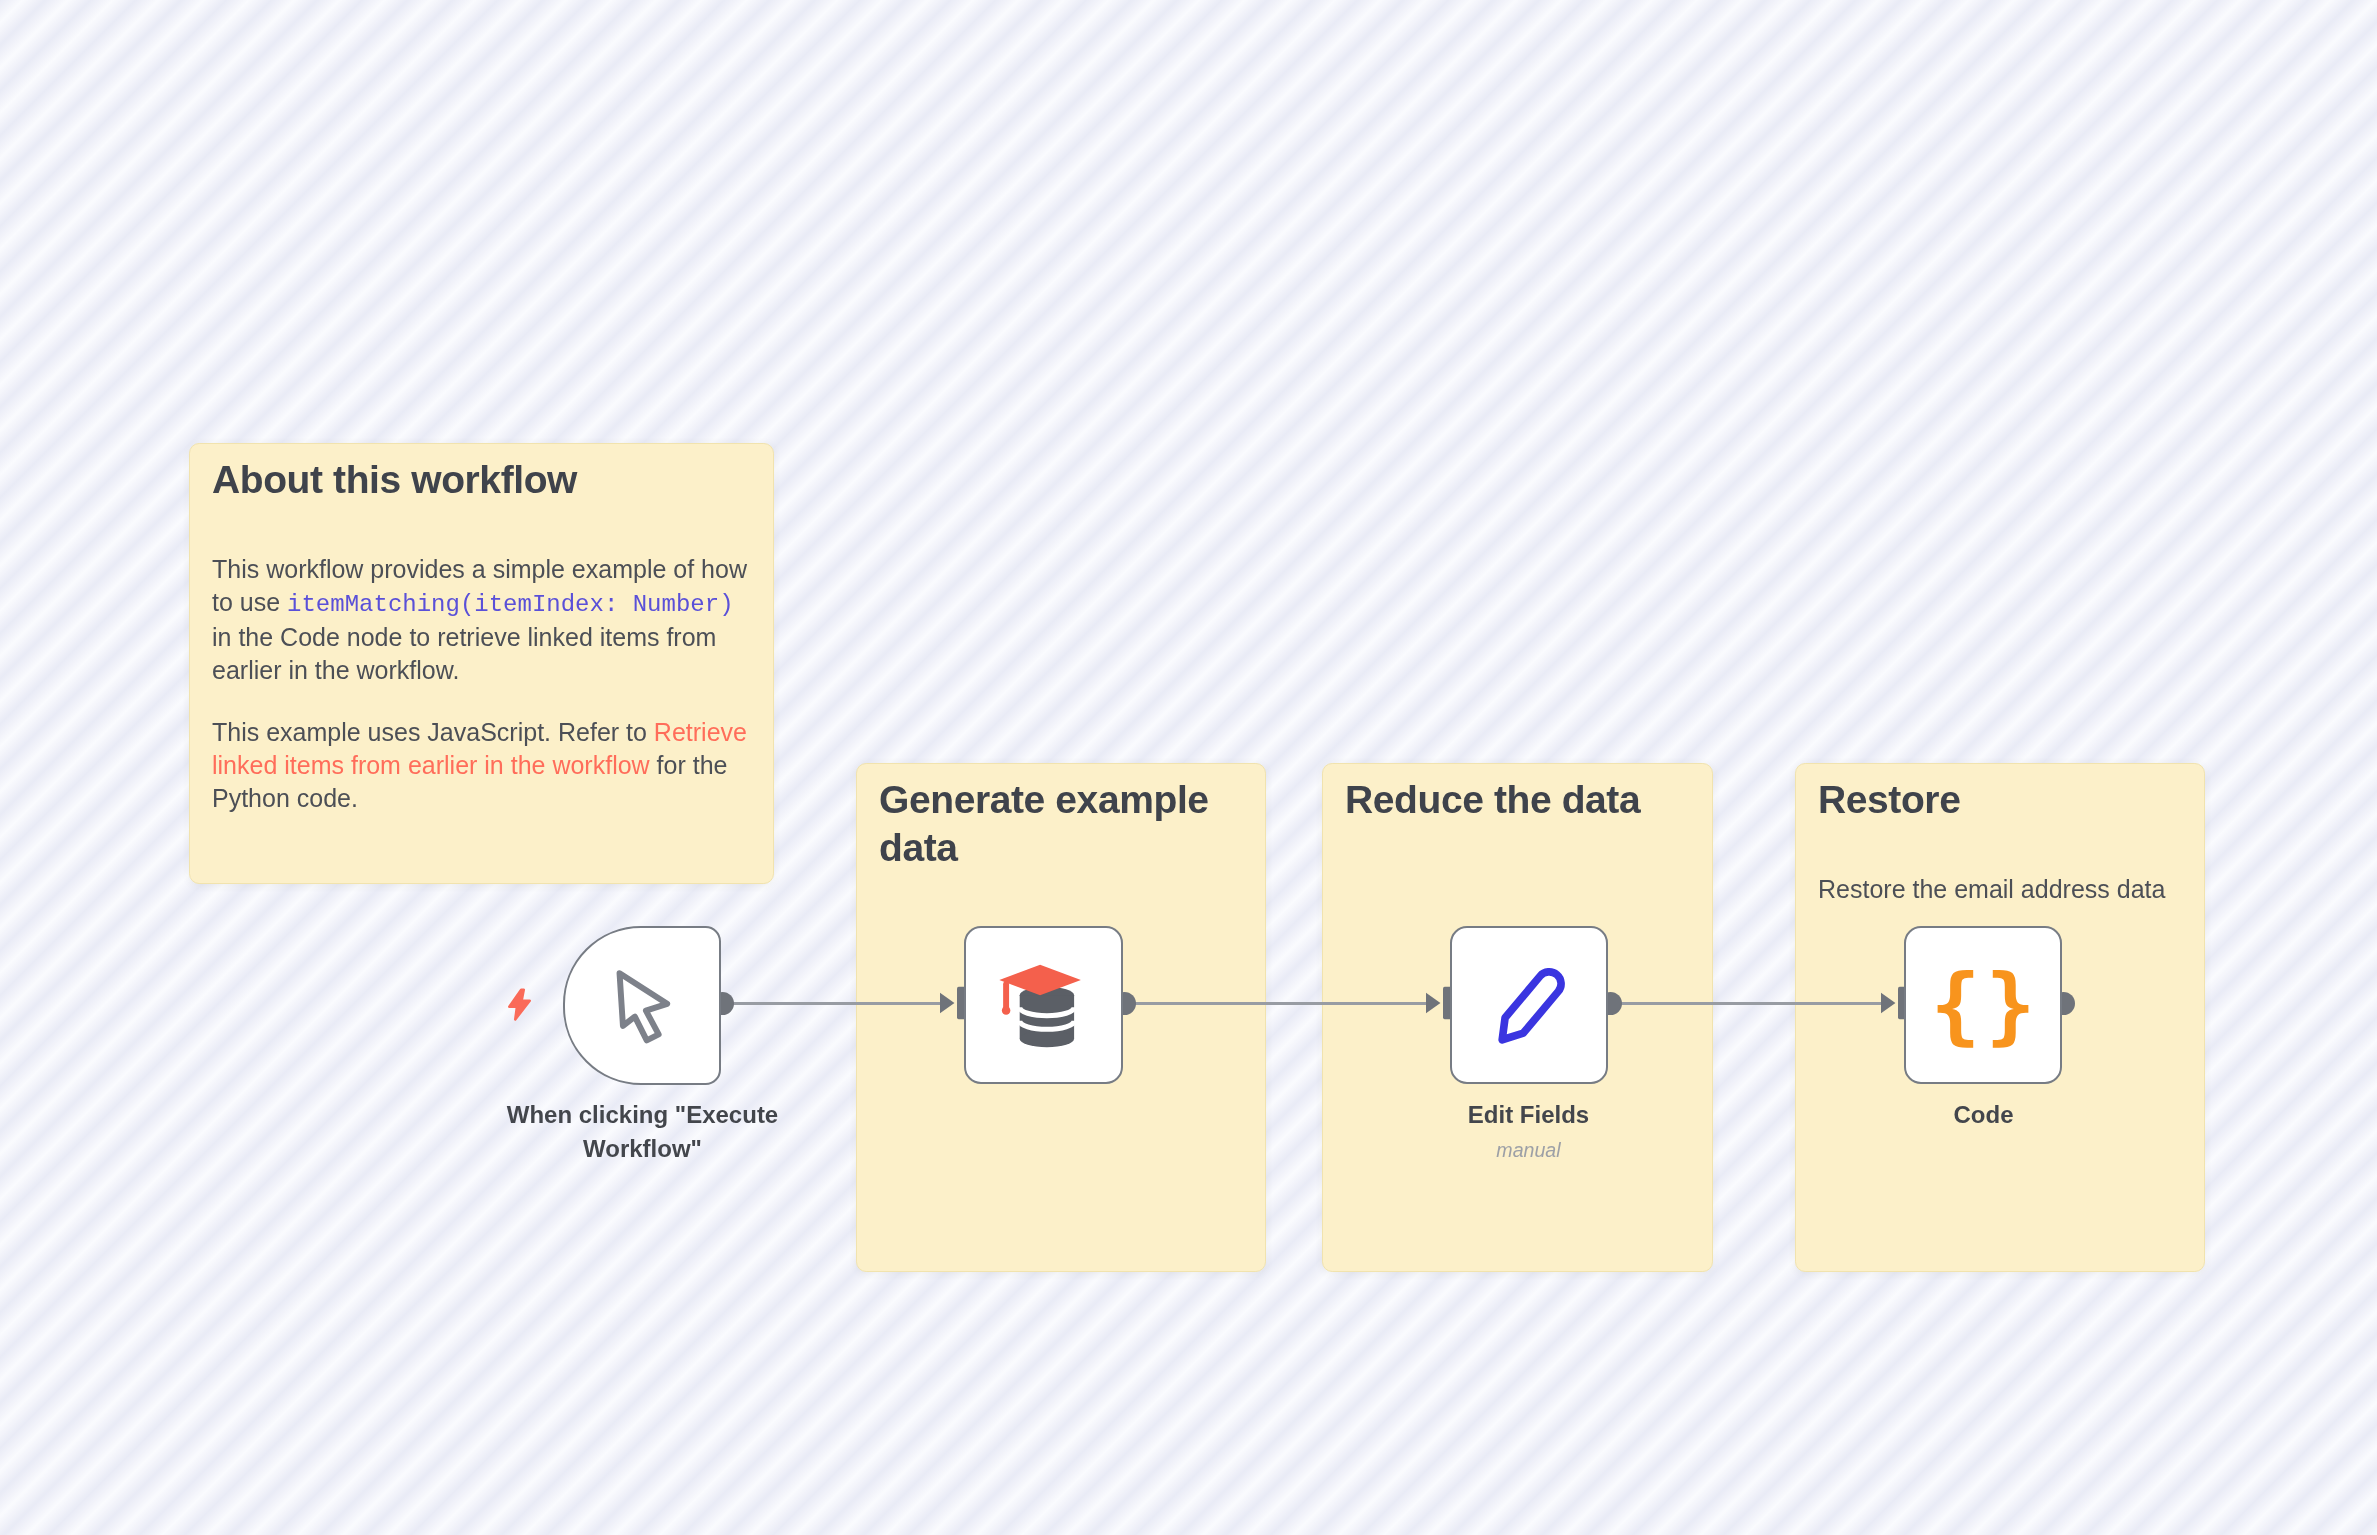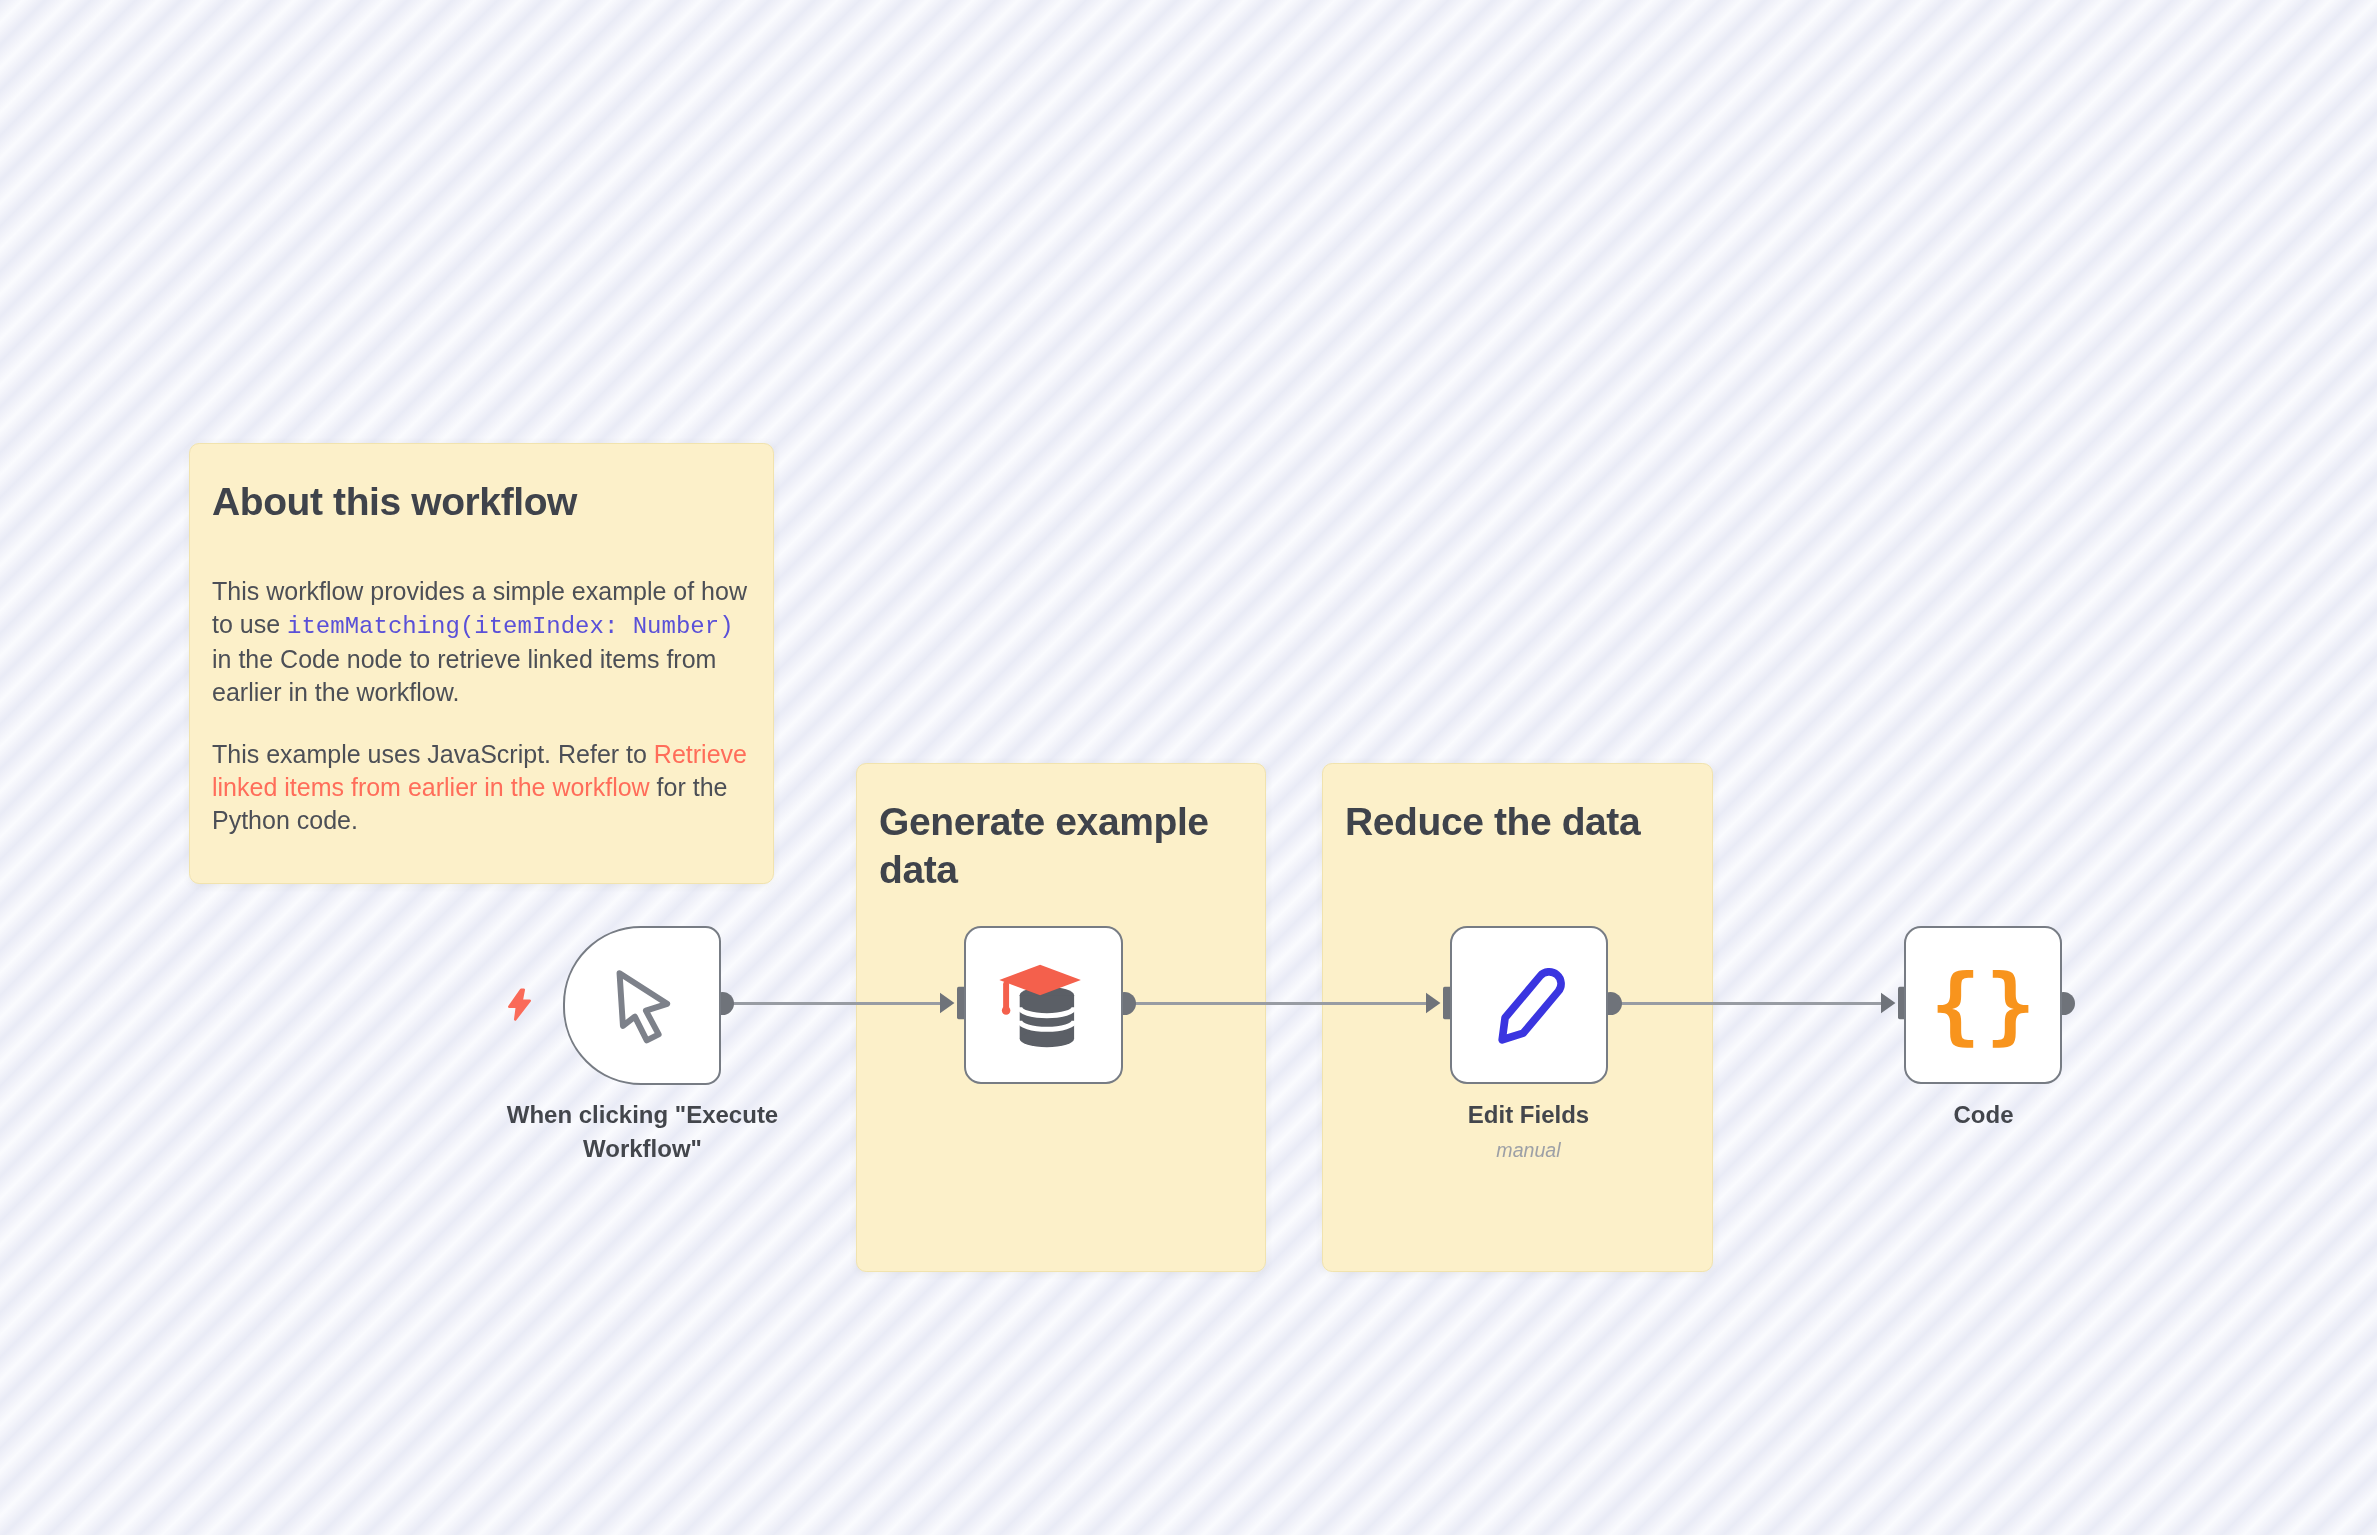--- a/index.html
+++ b/index.html
@@ -10,21 +10,21 @@
   }
   .canvas {
     position: absolute; left: 0; top: 0; width: 2377px; height: 1536px;
     background: repeating-linear-gradient(135deg,
       #e9ebf6 0px, #f2f3fa 8.5px, #fafbfe 16px, #f2f3fa 24px, #e9ebf6 32px);
   }
   
   .sticky {
     position: absolute; box-sizing: border-box;
     background: #fcf0c9; border: 0.9px solid #f1e3ae; border-radius: 10.2px;
-    padding: 34px 22px; color: #4c4f56; z-index: 1;
+    padding: 12px 22px; color: #4c4f56; z-index: 1;
     box-shadow: 0 1.7px 8.5px rgba(70,60,20,0.06);
   }
   .sticky h2 {
     margin: 0 0 49px 0; font-size: 39px; line-height: 1.22;
     font-weight: 700; color: #3f434b; letter-spacing: -0.4px;
   }
   .sticky p { margin: 0 0 29px 0; font-size: 25px; line-height: 33px; }
   .sticky .inline-code {
     font-family: Liberation Mono, monospace;
     font-size: 24px; color: #5a50d8;
@@ -70,20 +70,24 @@
   </div>
 
   <div class="sticky" style="left:856px; top:763px; width:410px; height:509px;">
     <h2>Generate example data</h2>
   </div>
 
   <div class="sticky" style="left:1322px; top:763px; width:391px; height:509px;">
     <h2>Reduce the data</h2>
   </div>
 
+  <div class="sticky" style="left:1795px; top:763px; width:410px; height:509px;">
+    <h2>Restore</h2>
+    <p>Restore the email address data</p>
+  </div>
 
   <div class="conn-line" style="left:722px; width:220px;"></div>
   <div class="conn-line" style="left:1124px; width:303px;"></div>
   <div class="conn-line" style="left:1610px; width:271px;"></div>
 
   <div class="out-dot" style="left:711px;"></div>
   <div class="out-dot" style="left:1113px;"></div>
   <div class="out-dot" style="left:1599px;"></div>
   <div class="out-dot" style="left:2052px;"></div>
 

